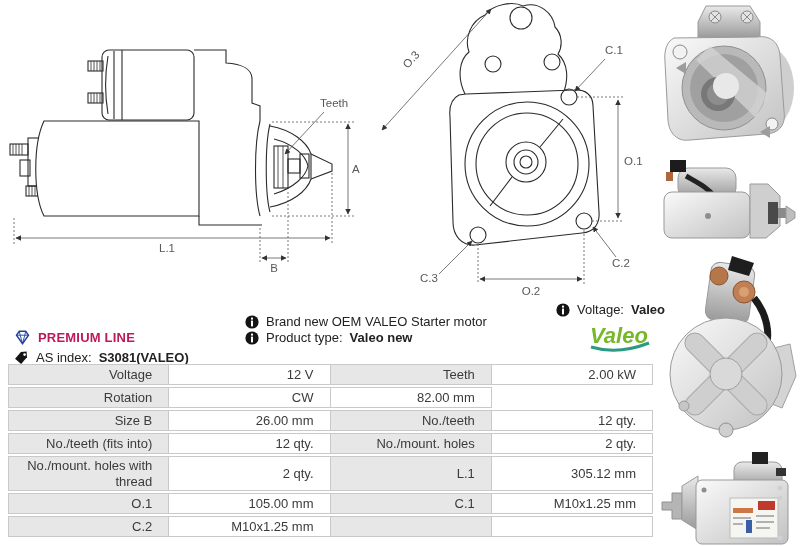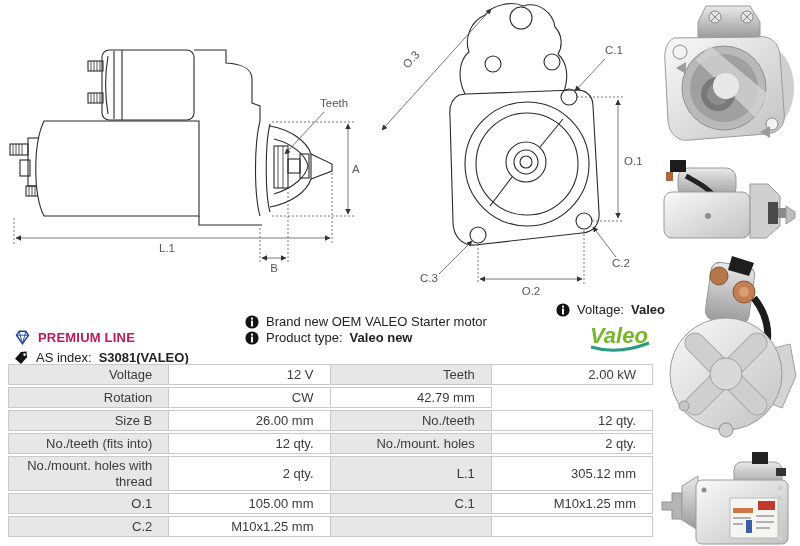--- a/index.html
+++ b/index.html
@@ -283,21 +283,21 @@
   <section class="specs">
     <div class="srow">
       <div class="cell lab">Voltage</div>
       <div class="cell">12 V</div>
       <div class="cell lab">Teeth</div>
       <div class="cell">2.00 kW</div>
     </div>
     <div class="srow">
       <div class="cell lab">Rotation</div>
       <div class="cell">CW</div>
-      <div class="cell">42.79 mm</div>
+      <div class="cell">82.00 mm</div>
     </div>
     <div class="srow">
       <div class="cell lab">Size B</div>
       <div class="cell">26.00 mm</div>
       <div class="cell lab">No./teeth</div>
       <div class="cell">12 qty.</div>
     </div>
     <div class="srow">
       <div class="cell lab">No./teeth (fits into)</div>
       <div class="cell">12 qty.</div>

